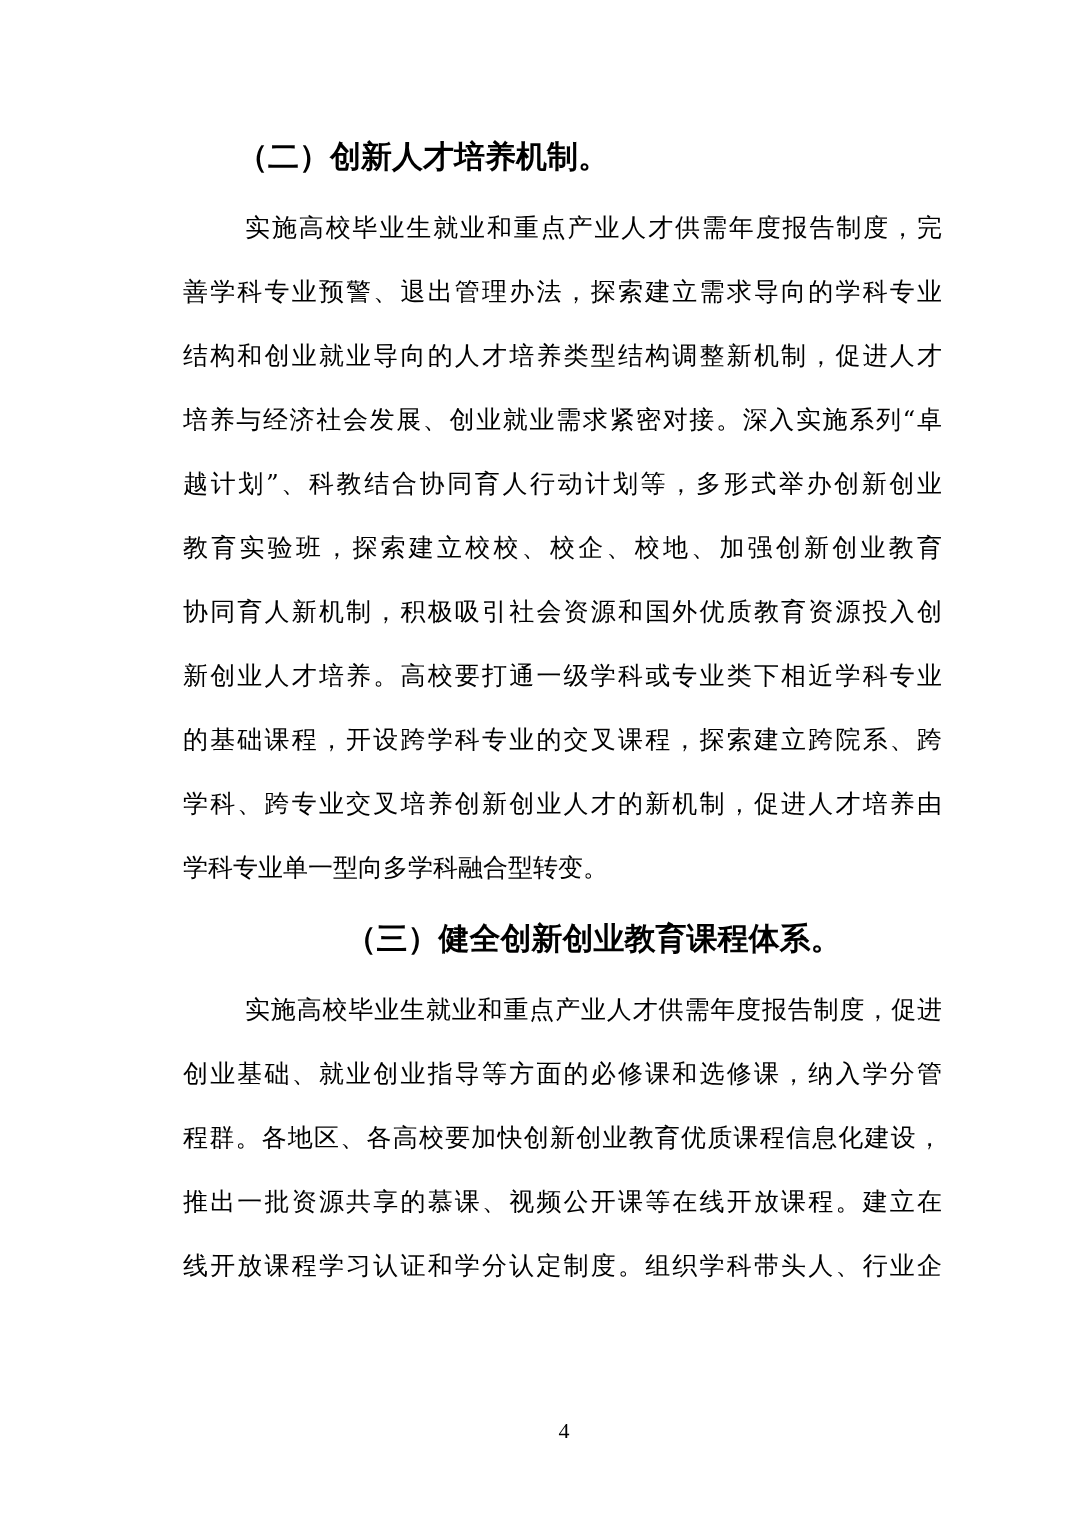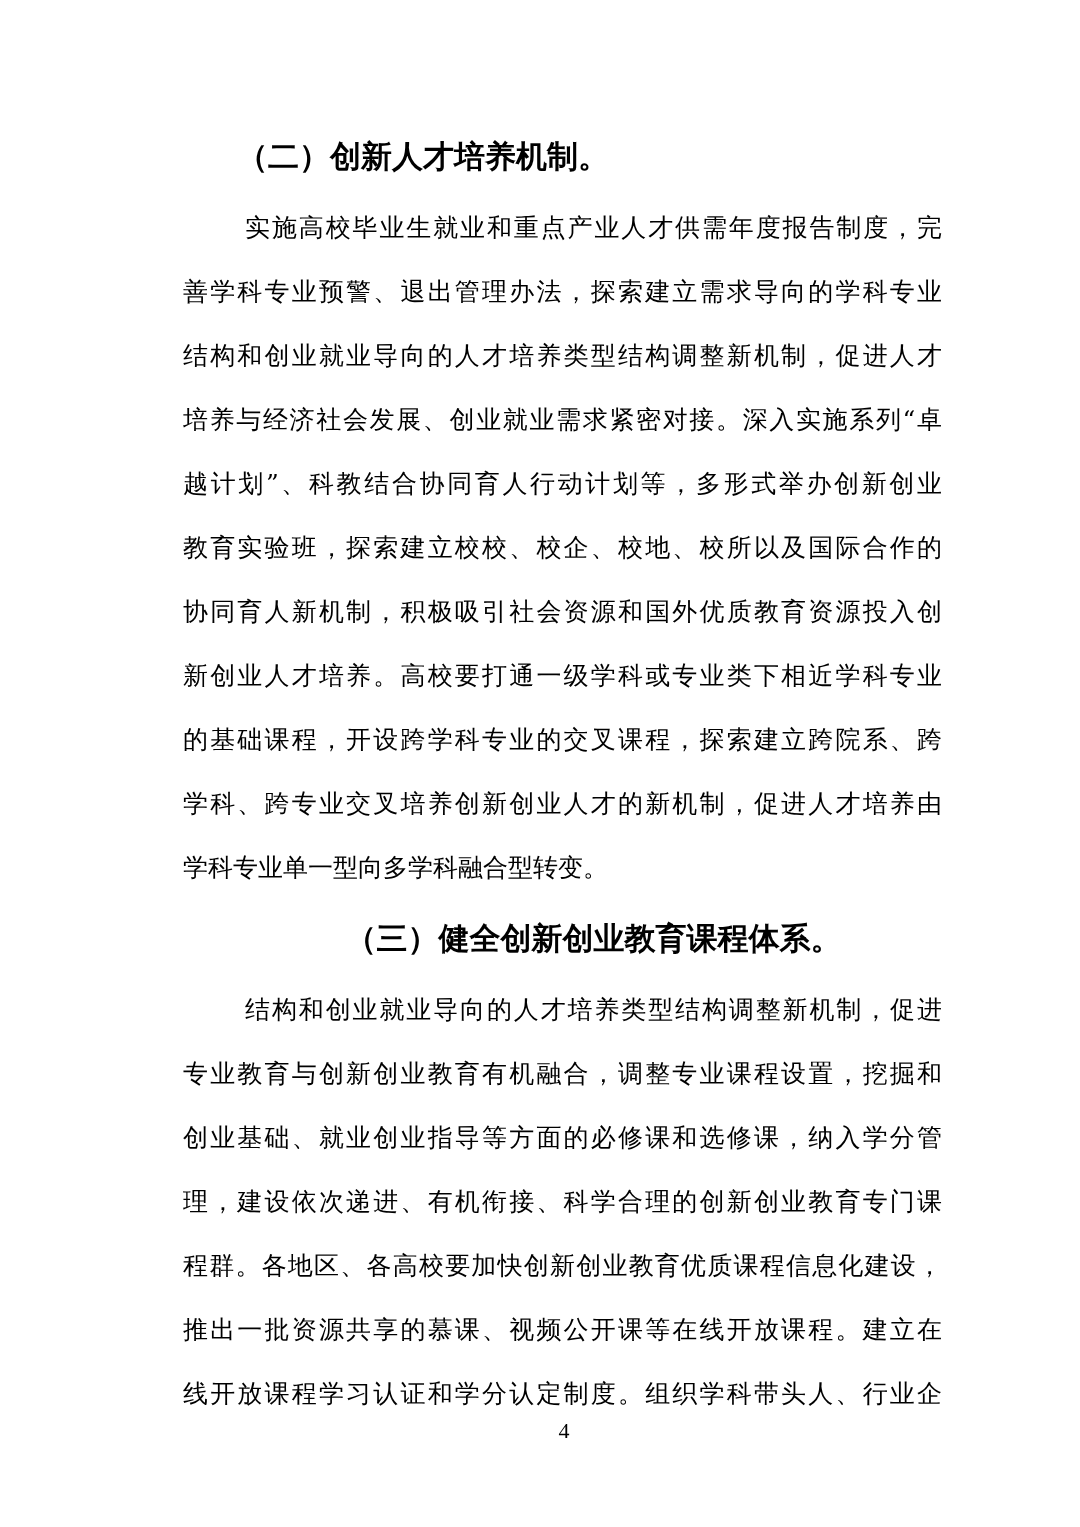--- a/index.html
+++ b/index.html
@@ -57,36 +57,34 @@
 <div class="page">
 
   <section>
     <h2 class="heading heading-1">（二）创新人才培养机制。</h2>
     <div class="paragraph">
         <div class="line line-first">实施高校毕业生就业和重点产业人才供需年度报告制度，完</div>
         <div class="line">善学科专业预警、退出管理办法，探索建立需求导向的学科专业</div>
         <div class="line">结构和创业就业导向的人才培养类型结构调整新机制，促进人才</div>
         <div class="line">培养与经济社会发展、创业就业需求紧密对接。深入实施系列“卓</div>
         <div class="line">越计划”、科教结合协同育人行动计划等，多形式举办创新创业</div>
-        <div class="line">教育实验班，探索建立校校、校企、校地、校所以及国际合作的</div>
+        <div class="line">教育实验班，探索建立校校、校企、校地、加强创新创业教育</div>
         <div class="line">协同育人新机制，积极吸引社会资源和国外优质教育资源投入创</div>
         <div class="line">新创业人才培养。高校要打通一级学科或专业类下相近学科专业</div>
         <div class="line">的基础课程，开设跨学科专业的交叉课程，探索建立跨院系、跨</div>
         <div class="line">学科、跨专业交叉培养创新创业人才的新机制，促进人才培养由</div>
         <div class="line line-end">学科专业单一型向多学科融合型转变。</div>
       </div>
   </section>
 
   <section>
     <h2 class="heading heading-2">（三）健全创新创业教育课程体系。</h2>
     <div class="paragraph">
-        <div class="line line-first">结构和创业就业导向的人才培养类型结构调整新机制，促进</div>
-        <div class="line">专业教育与创新创业教育有机融合，调整专业课程设置，挖掘和</div>
+        <div class="line line-first">实施高校毕业生就业和重点产业人才供需年度报告制度，促进</div>
         <div class="line">创业基础、就业创业指导等方面的必修课和选修课，纳入学分管</div>
-        <div class="line">理，建设依次递进、有机衔接、科学合理的创新创业教育专门课</div>
         <div class="line">程群。各地区、各高校要加快创新创业教育优质课程信息化建设，</div>
         <div class="line">推出一批资源共享的慕课、视频公开课等在线开放课程。建立在</div>
         <div class="line">线开放课程学习认证和学分认定制度。组织学科带头人、行业企</div>
       </div>
   </section>
 
   <div class="page-number">4</div>
 
 </div>
 

